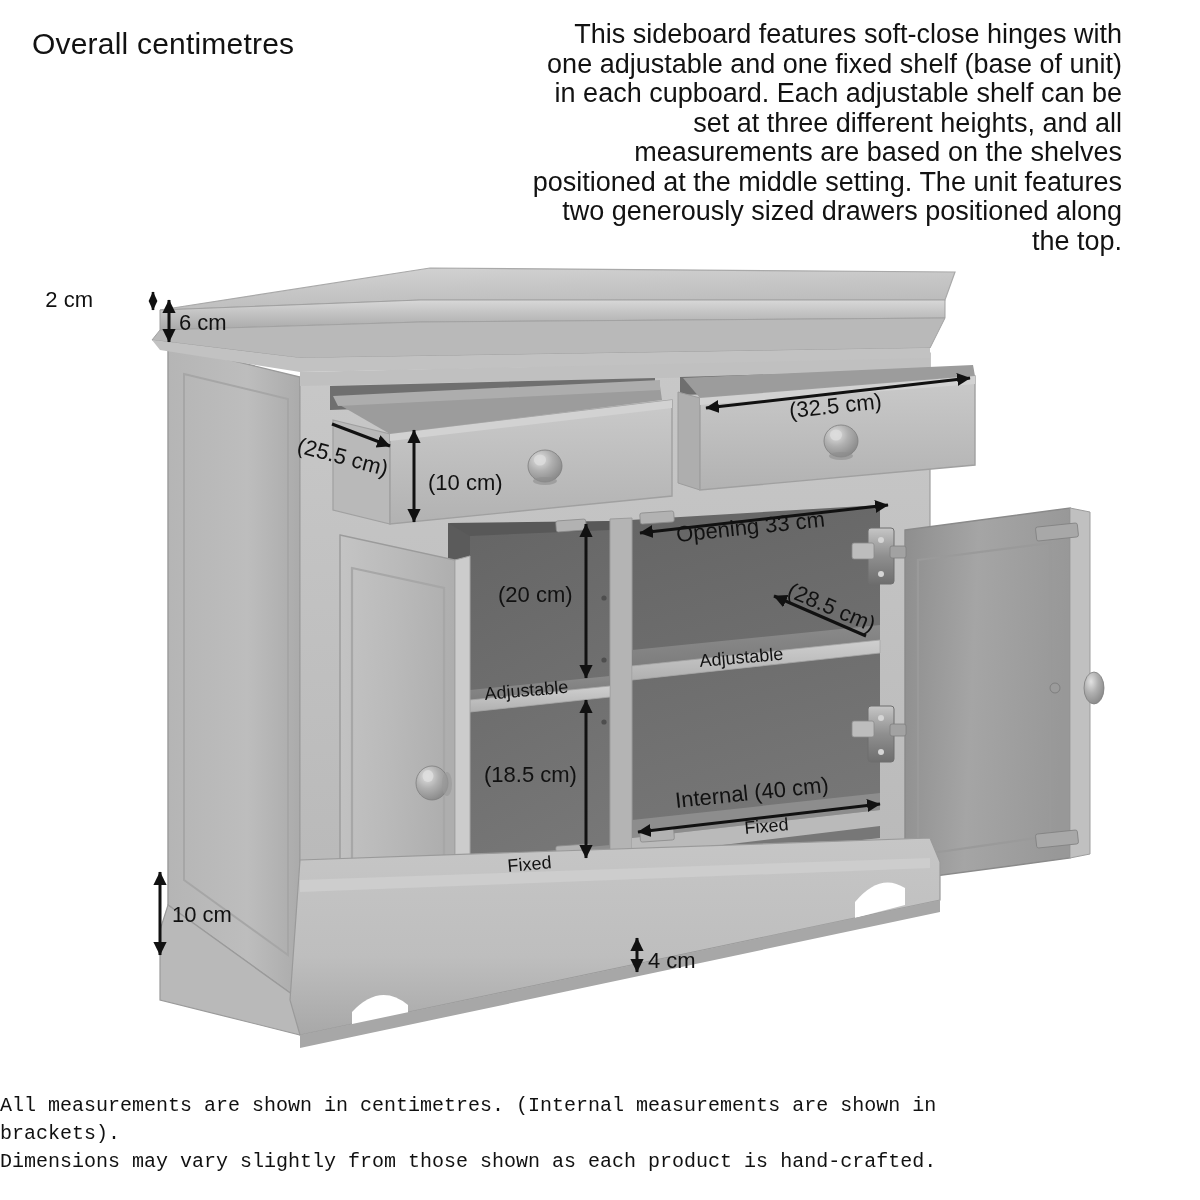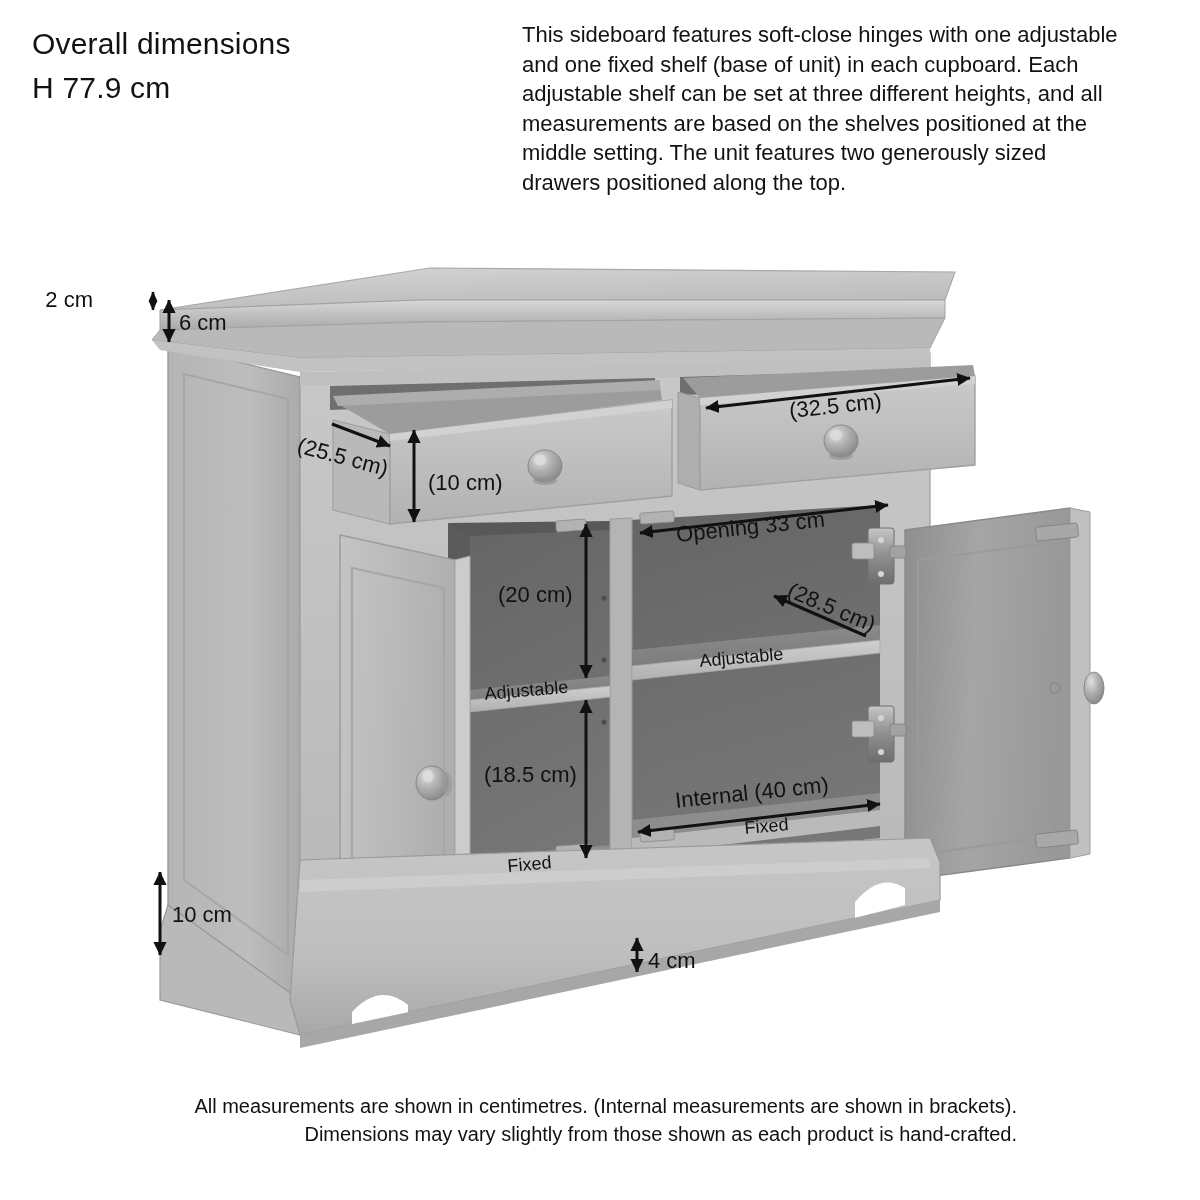--- a/index.html
+++ b/index.html
@@ -17,48 +17,47 @@
   
   .overall{
     position:absolute;left:32px;top:22px;width:420px;
   }
   .overall .line{
     font-size:30px;line-height:44px;color:#121212;letter-spacing:0.2px;
     white-space:nowrap;
   }
   .desc{
     position:absolute;left:522px;top:20px;width:600px;
-    font-size:22px;line-height:29.5px;color:#121212;
-    text-align:left;
+    font-size:27px;line-height:29.5px;color:#121212;
+    text-align:right;
   }
 
   
   .footer{
-    position:absolute;left:0;top:1092px;width:1017px;text-align:right;
+    position:absolute;left:0;top:1092px;width:1017px;text-align:left;font-family:Liberation Mono, monospace;
   }
   .footer div{font-size:20px;line-height:28px;color:#111;}
 
   
   svg.art{position:absolute;left:0;top:0;width:1200px;height:1200px;}
   .dimtext{
     font-family:"Liberation Sans", sans-serif;
     font-size:22px;fill:#111111;
   }
   .dimtext.small{font-size:18px;}
   .dimline{stroke:#111111;stroke-width:3;fill:none;}
   .dimline.thin{stroke-width:2.6;}
 </style>
 </head>
 <body>
 
 <div id="stage">
 
   <div class="overall">
-    <div class="line">Overall dimensions</div>
-    <div class="line">H 77.9 cm</div>
+    <div class="line">Overall centimetres</div>
   </div>
 
   <div class="desc">This sideboard features soft-close hinges with one adjustable and one fixed shelf (base of unit) in each cupboard. Each adjustable shelf can be set at three different heights, and all measurements are based on the shelves positioned at the middle setting. The unit features two generously sized drawers positioned along the top.</div>
 
   <svg class="art" viewBox="0 0 1200 1200">
     <defs>
       <linearGradient id="gTop" x1="0" y1="0" x2="0.4" y2="1">
         <stop offset="0%" stop-color="#d4d4d4"></stop>
         <stop offset="55%" stop-color="#c6c6c6"></stop>
         <stop offset="100%" stop-color="#bcbcbc"></stop>

